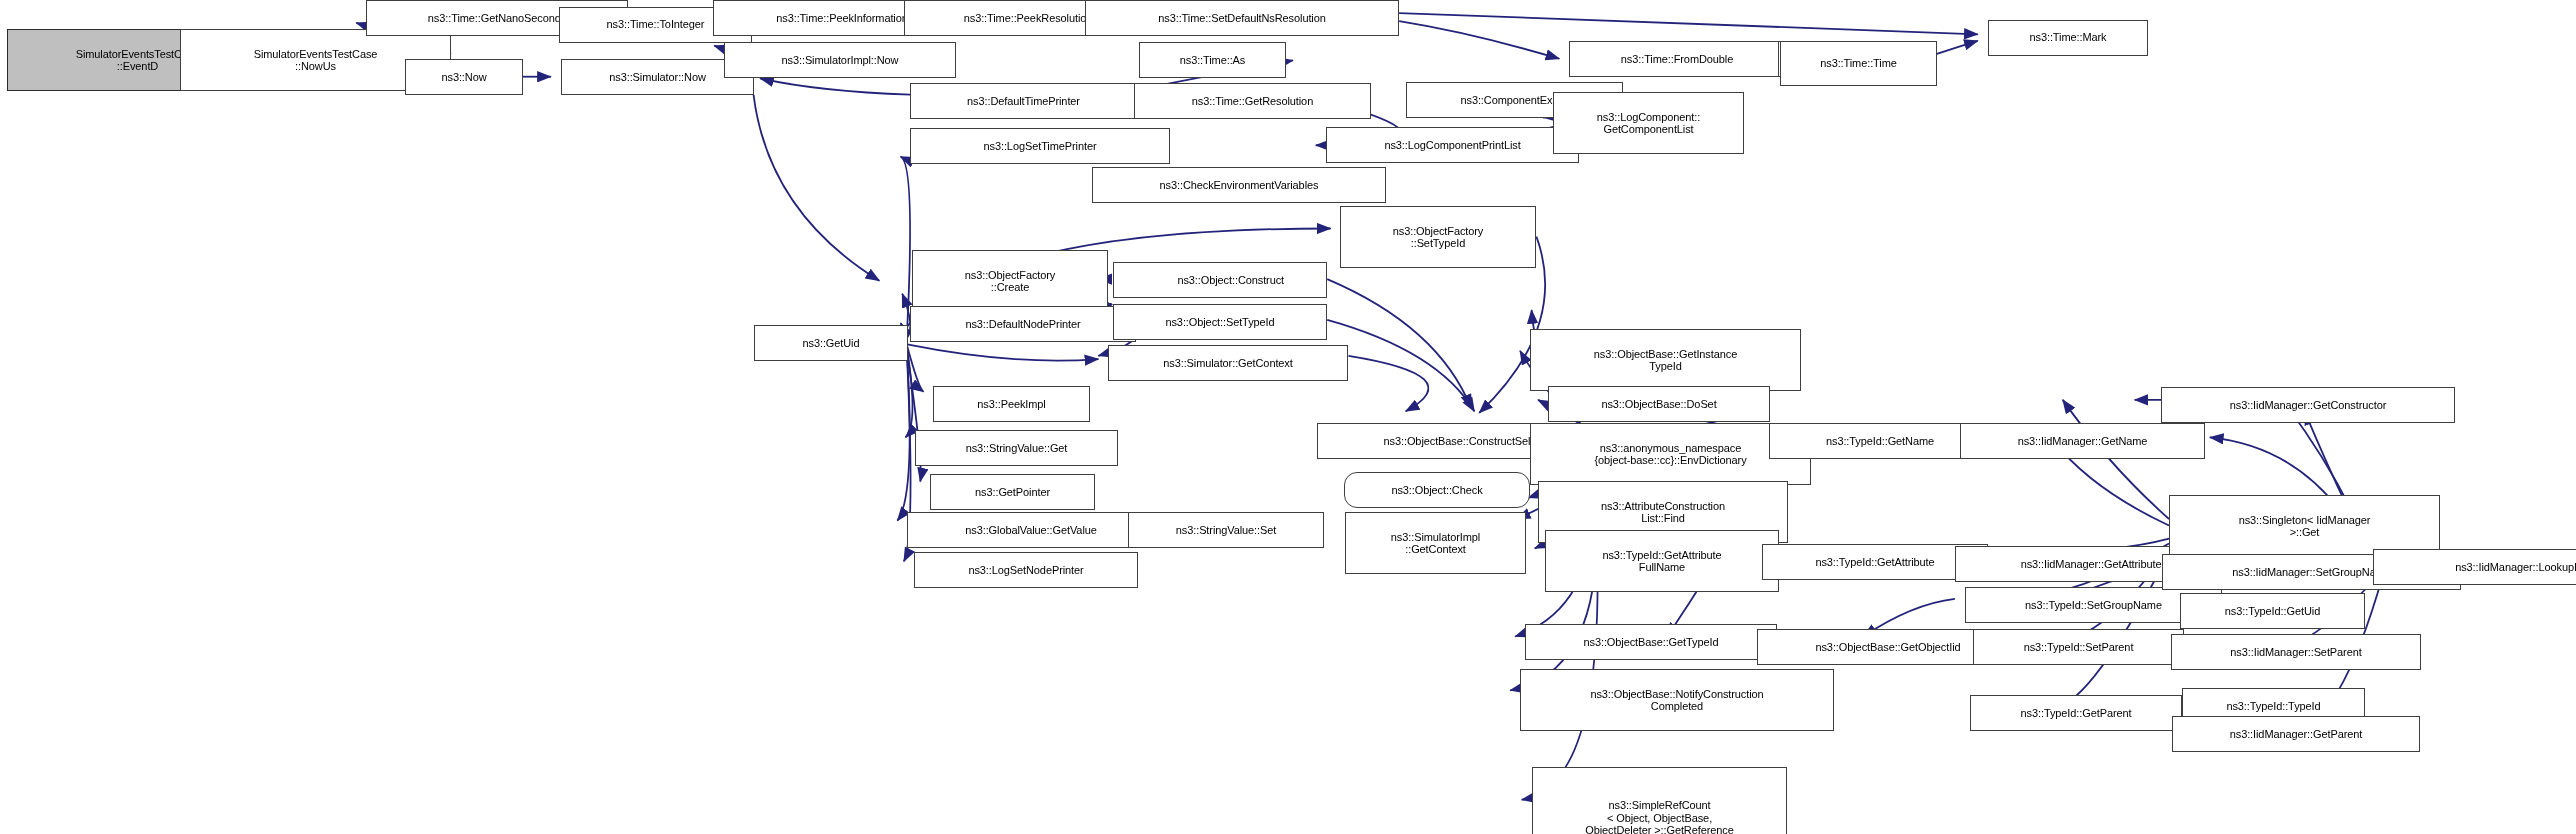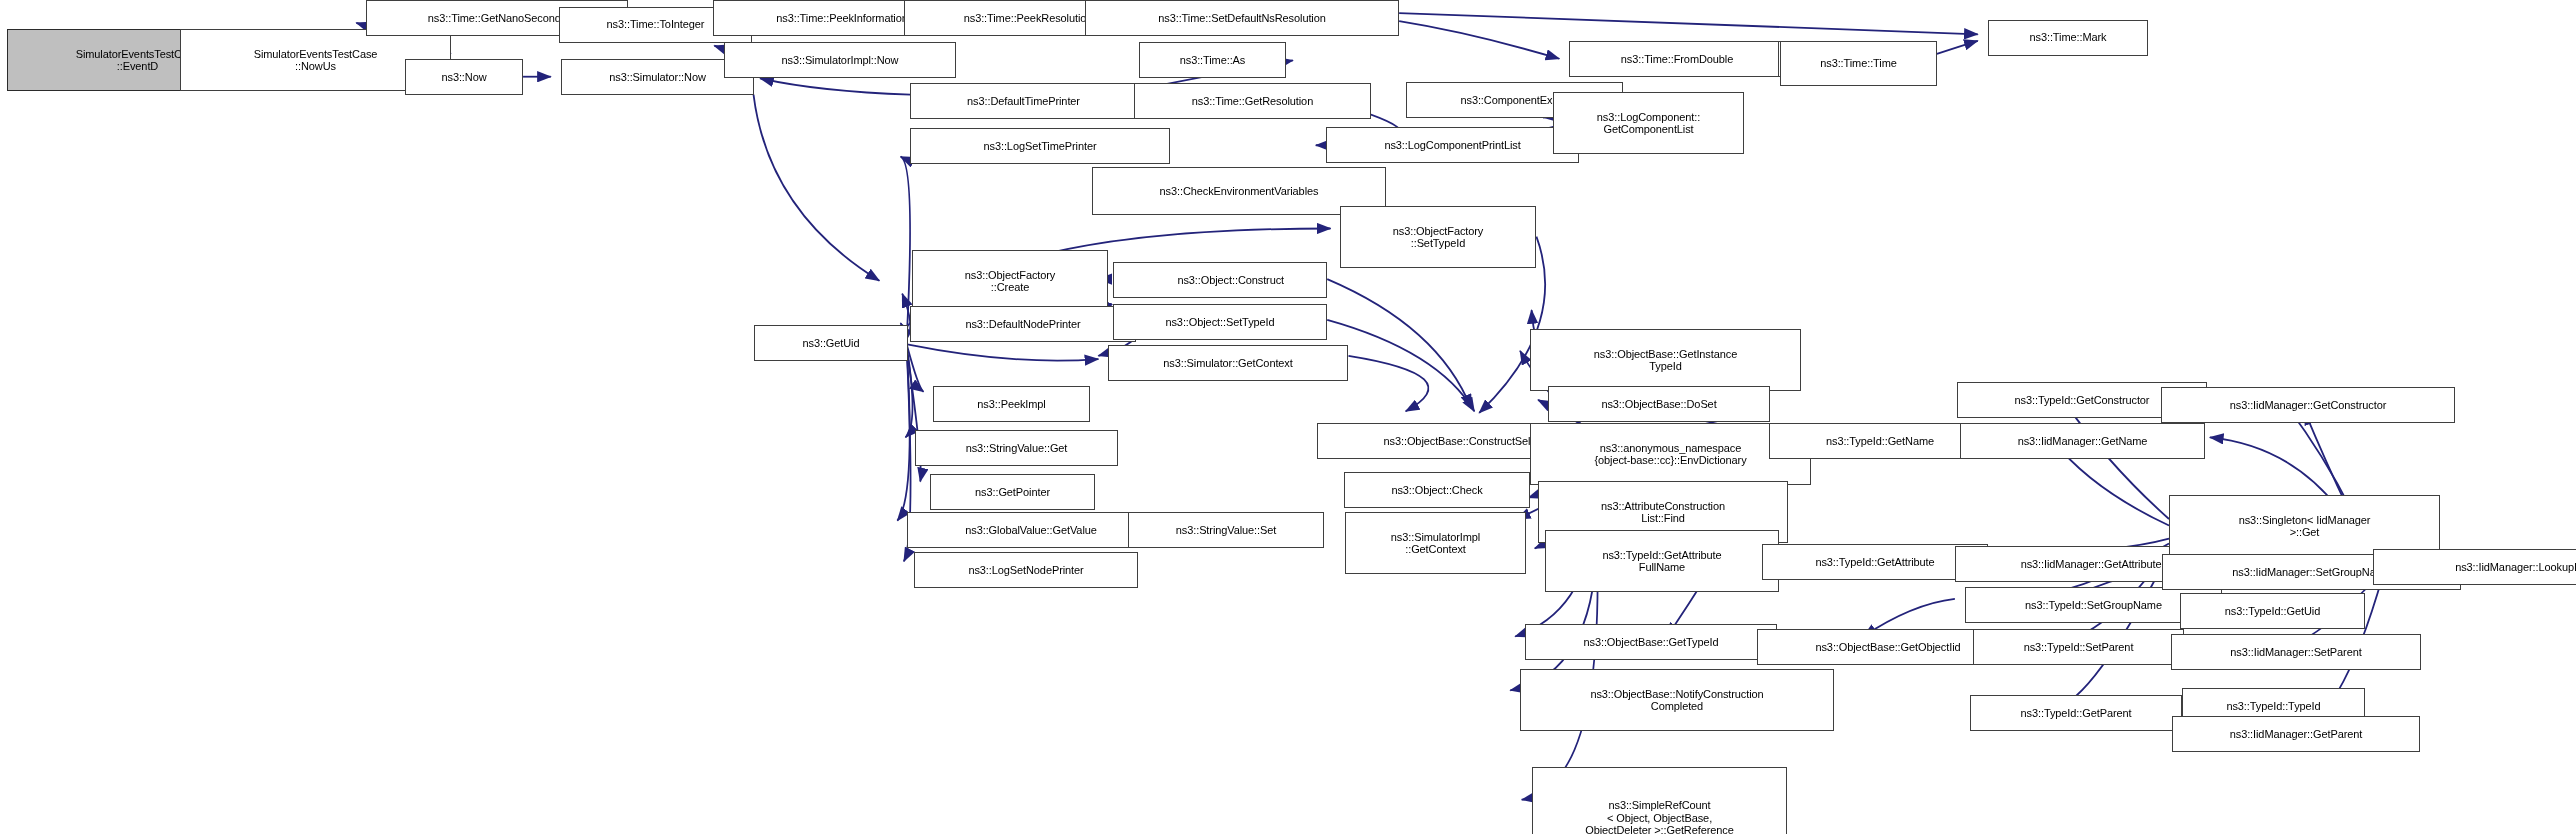--- a/index.html
+++ b/index.html
@@ -138,21 +138,21 @@
     <div class="node" style="left: 559px; top: 6.5px; width: 193px; height: 36px;"><span class="lbl">ns3::Time::ToInteger</span></div>
     <div class="node" style="left: 561px; top: 59px; width: 193px; height: 36px;"><span class="lbl">ns3::Simulator::Now</span></div>
     <div class="node" style="left: 713px; top: 0px; width: 258px; height: 36px;"><span class="lbl">ns3::Time::PeekInformation</span></div>
     <div class="node" style="left: 724px; top: 42px; width: 232px; height: 36px;"><span class="lbl">ns3::SimulatorImpl::Now</span></div>
     <div class="node" style="left: 904px; top: 0px; width: 248px; height: 36px;"><span class="lbl">ns3::Time::PeekResolution</span></div>
     <div class="node" style="left: 1085px; top: 0px; width: 314px; height: 36px;"><span class="lbl">ns3::Time::SetDefaultNsResolution</span></div>
     <div class="node" style="left: 1139px; top: 42px; width: 147px; height: 36px;"><span class="lbl">ns3::Time::As</span></div>
     <div class="node" style="left: 910px; top: 83px; width: 227px; height: 36px;"><span class="lbl">ns3::DefaultTimePrinter</span></div>
     <div class="node" style="left: 1134px; top: 83px; width: 237px; height: 36px;"><span class="lbl">ns3::Time::GetResolution</span></div>
     <div class="node" style="left: 1406px; top: 82px; width: 217px; height: 36px;"><span class="lbl">ns3::ComponentExists</span></div>
-    <div class="node" style="left: 1092px; top: 127px; width: 294px; height: 48px; margin-top: 40px;"><span class="lbl">ns3::CheckEnvironmentVariables</span></div>
+    <div class="node" style="left: 1092px; top: 127px; width: 294px; height: 36px; margin-top: 40px;"><span class="lbl">ns3::CheckEnvironmentVariables</span></div>
     <div class="node" style="left: 1326px; top: 127px; width: 253px; height: 36px;"><span class="lbl">ns3::LogComponentPrintList</span></div>
     <div class="node" style="left: 1553px; top: 92px; width: 191px; height: 62px;"><span class="lbl">ns3::LogComponent::
 GetComponentList</span></div>
     <div class="node" style="left: 910px; top: 128px; width: 260px; height: 36px;"><span class="lbl">ns3::LogSetTimePrinter</span></div>
     <div class="node" style="left: 1569px; top: 41px; width: 216px; height: 36px;"><span class="lbl">ns3::Time::FromDouble</span></div>
     <div class="node" style="left: 1778px; top: 41px; width: 157px; height: 36px;"><span class="lbl">ns3::Time::From</span></div>
     <div class="node" style="left: 1780px; top: 41px; width: 157px; height: 45px;"><span class="lbl">ns3::Time::Time</span></div>
     <div class="node" style="left: 1988px; top: 19.6px; width: 160px; height: 36px;"><span class="lbl">ns3::Time::Mark</span></div>
     <div class="node" style="left: 754px; top: 325px; width: 154px; height: 36px;"><span class="lbl">ns3::GetUid</span></div>
     <div class="node" style="left: 912px; top: 250px; width: 196px; height: 62px;"><span class="lbl">ns3::ObjectFactory
@@ -163,21 +163,21 @@
     <div class="node" style="left: 930px; top: 474px; width: 165px; height: 36px;"><span class="lbl">ns3::GetPointer</span></div>
     <div class="node" style="left: 907px; top: 512px; width: 248px; height: 36px;"><span class="lbl">ns3::GlobalValue::GetValue</span></div>
     <div class="node" style="left: 914px; top: 552px; width: 224px; height: 36px;"><span class="lbl">ns3::LogSetNodePrinter</span></div>
     <div class="node" style="left: 1128px; top: 512px; width: 196px; height: 36px;"><span class="lbl">ns3::StringValue::Set</span></div>
     <div class="node" style="left: 1113px; top: 262px; width: 214px; height: 36px; padding-left: 24px;"><span class="lbl">ns3::Object::Construct</span></div>
     <div class="node" style="left: 1113px; top: 304px; width: 214px; height: 36px;"><span class="lbl">ns3::Object::SetTypeId</span></div>
     <div class="node" style="left: 1108px; top: 345px; width: 240px; height: 36px;"><span class="lbl">ns3::Simulator::GetContext</span></div>
     <div class="node" style="left: 1340px; top: 206px; width: 196px; height: 62px;"><span class="lbl">ns3::ObjectFactory
 ::SetTypeId</span></div>
     <div class="node" style="left: 1317px; top: 423px; width: 283px; height: 36px;"><span class="lbl">ns3::ObjectBase::ConstructSelf</span></div>
-    <div class="node" style="left: 1344px; top: 472px; width: 186px; height: 36px;"><span class="lbl">ns3::Object::Check</span></div>
+    <div class="node" style="left: 1344px; top: 472px; width: 186px; height: 36px; border-radius: 13px;"><span class="lbl">ns3::Object::Check</span></div>
     <div class="node" style="left: 1345px; top: 512px; width: 181px; height: 62px;"><span class="lbl">ns3::SimulatorImpl
 ::GetContext</span></div>
     <div class="node" style="left: 1541px; top: 288px; width: 252px; height: 36px; margin-top: 44px;"><span class="lbl">ns3::TypeId::GetAttributeN</span></div>
     <div class="node" style="left: 1530px; top: 329px; width: 271px; height: 62px;"><span class="lbl">ns3::ObjectBase::GetInstance
 TypeId</span></div>
     <div class="node" style="left: 1548px; top: 386px; width: 222px; height: 36px;"><span class="lbl">ns3::ObjectBase::DoSet</span></div>
     <div class="node" style="left: 1530px; top: 423px; width: 281px; height: 62px;"><span class="lbl">ns3::anonymous_namespace
 {object-base::cc}::EnvDictionary</span></div>
     <div class="node" style="left: 1538px; top: 481px; width: 250px; height: 62px;"><span class="lbl">ns3::AttributeConstruction
 List::Find</span></div>
@@ -187,21 +187,20 @@
     <div class="node" style="left: 1520px; top: 669px; width: 314px; height: 62px;"><span class="lbl">ns3::ObjectBase::NotifyConstruction
 Completed</span></div>
     <div class="node" style="left: 1532px; top: 767px; width: 255px; height: 114px;"><span class="lbl">ns3::SimpleRefCount
 &lt; Object, ObjectBase,
 ObjectDeleter &gt;::GetReference
 Count</span></div>
     <div class="node" style="left: 1769px; top: 423px; width: 222px; height: 36px;"><span class="lbl">ns3::TypeId::GetName</span></div>
     <div class="node" style="left: 1762px; top: 544px; width: 226px; height: 36px;"><span class="lbl">ns3::TypeId::GetAttribute</span></div>
     <div class="node" style="left: 1757px; top: 629px; width: 262px; height: 36px;"><span class="lbl">ns3::ObjectBase::GetObjectIid</span></div>
     <div class="node" style="left: 1970px; top: 695px; width: 212px; height: 36px;"><span class="lbl">ns3::TypeId::GetParent</span></div>
-    <div class="node" style="left: 1957px; top: 382px; width: 250px; height: 36px;"><span class="lbl">ns3::TypeId::GetConstructor</span></div>
     <div class="node" style="left: 1960px; top: 423px; width: 245px; height: 36px;"><span class="lbl">ns3::IidManager::GetName</span></div>
     <div class="node" style="left: 1955px; top: 546px; width: 280px; height: 36px;"><span class="lbl">ns3::IidManager::GetAttributeN</span></div>
     <div class="node" style="left: 1965px; top: 587px; width: 257px; height: 36px;"><span class="lbl">ns3::TypeId::SetGroupName</span></div>
     <div class="node" style="left: 1973px; top: 629px; width: 211px; height: 36px;"><span class="lbl">ns3::TypeId::SetParent</span></div>
     <div class="node" style="left: 2161px; top: 387px; width: 294px; height: 36px;"><span class="lbl">ns3::IidManager::GetConstructor</span></div>
     <div class="node" style="left: 2169px; top: 495px; width: 271px; height: 62px;"><span class="lbl">ns3::Singleton&lt; IidManager
 &gt;::Get</span></div>
     <div class="node" style="left: 2162px; top: 554px; width: 299px; height: 36px;"><span class="lbl">ns3::IidManager::SetGroupName</span></div>
     <div class="node" style="left: 2180px; top: 593px; width: 185px; height: 36px;"><span class="lbl">ns3::TypeId::GetUid</span></div>
     <div class="node" style="left: 2171px; top: 634px; width: 250px; height: 36px;"><span class="lbl">ns3::IidManager::SetParent</span></div>

